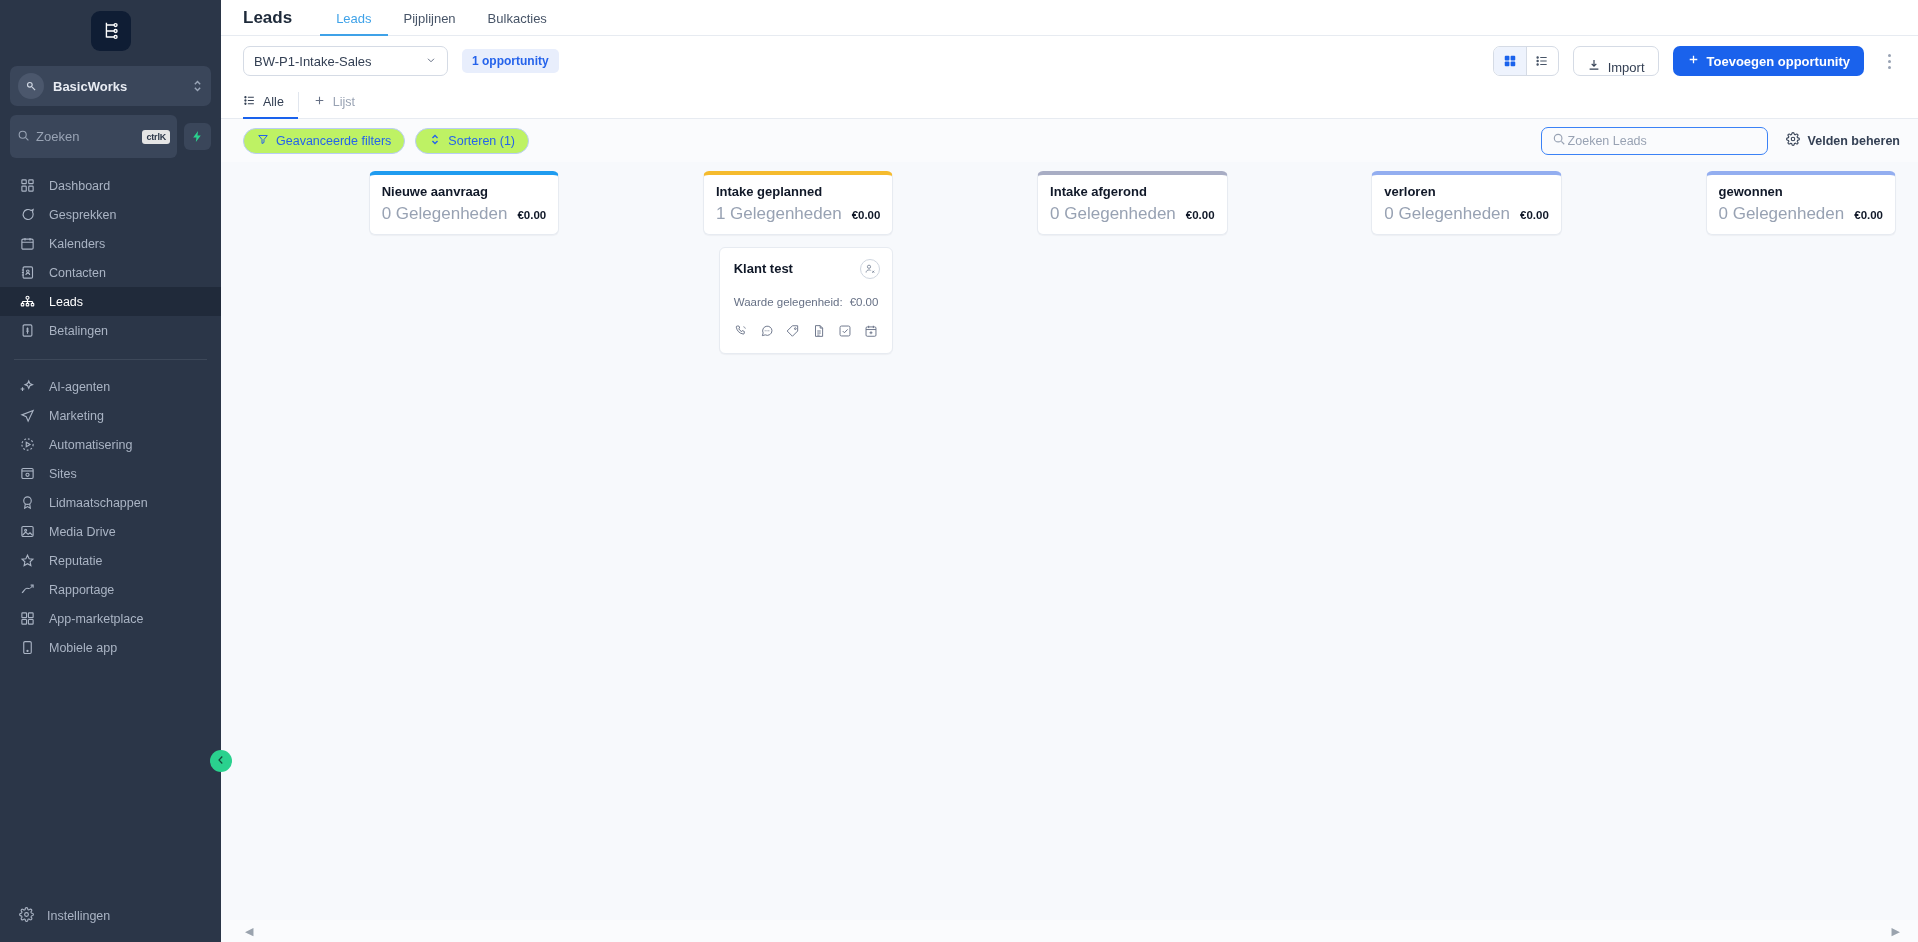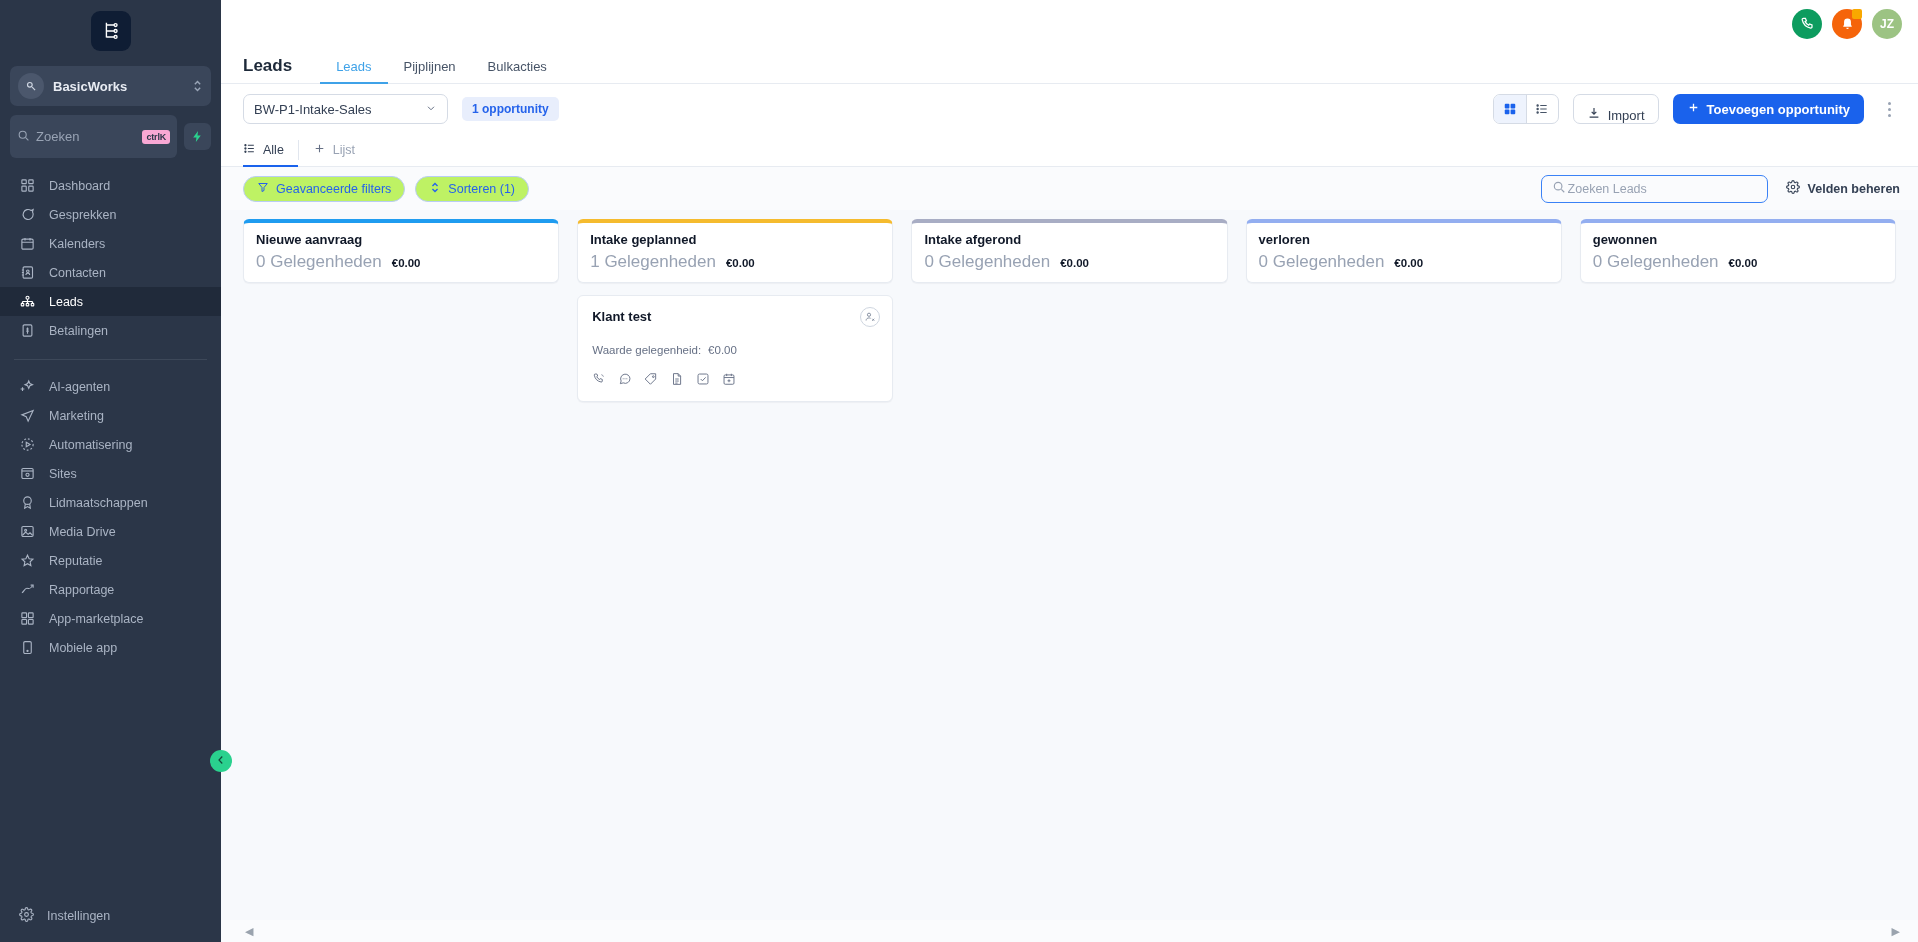--- a/index.html
+++ b/index.html
@@ -45,21 +45,21 @@
   .ws-name { color: #e8ecf3; font-size: 13px; font-weight: bold; flex: 1; }
   .ws-chev { color: #9aa6b8; display: flex; flex-direction: column; line-height: 6px; }
 
   .search-row { display: flex; gap: 7px; margin: 9px 10px 0 10px; align-items: center; }
   .search-box {
     flex: 1; height: 43px; background: #3a465a; border-radius: 6px;
     display: flex; align-items: center; padding: 0 7px; gap: 6px;
   }
   .search-box .ph { color: #98a3b4; font-size: 13px; flex: 1; }
   .kbd {
-    background: #f9a8d4; color: #2b3648; font-size: 9px; font-weight: bold;
+    background: #e5e5e5; color: #2b3648; font-size: 9px; font-weight: bold;
     border-radius: 3px; padding: 2px 4px; letter-spacing: -0.2px;
   }
   .bolt-btn {
     width: 27px; height: 27px; background: #3a465a; border-radius: 6px;
     display: flex; align-items: center; justify-content: center; cursor: pointer;
   }
 
   .nav { margin-top: 13px; display: flex; flex-direction: column; }
   .nav-item {
     height: 29px; display: flex; align-items: center; gap: 13px;
@@ -155,21 +155,21 @@
   }
   .leadsearch input::placeholder { color: #98a2b3; }
   .manage-fields { display: flex; align-items: center; gap: 8px; font-size: 12.5px; color: #344054; font-weight: bold; cursor: pointer; margin-left: 8px; }
 
   
   .board {
     flex: 1; background: #f7f9fc; padding: 9px 0 0 0;
     display: flex; gap: 0; overflow: hidden; position: relative;
   }
   .board-inner { display: flex; gap: 18px; padding: 0 22px; width: 100%; align-items: flex-start; }
-  .column { flex: 1 1 0; min-width: 0; display: flex; flex-direction: column; gap: 12px; }
+  .column { flex: 1 1 0; min-width: 0; display: flex; flex-direction: column; gap: 12px; align-items: flex-end; }
   .col-head {
     background: #fff; border: 1px solid #e7ebf1; border-radius: 6px;
     border-top: 4px solid #999; padding: 9px 12px 10px 12px;
     box-shadow: 0 1px 1px rgba(16,24,40,.04);
   }
   .col-title { font-size: 13px; font-weight: bold; color: #101828; margin-bottom: 5px; }
   .col-meta { display: flex; align-items: baseline; gap: 10px; }
   .col-count { font-size: 17px; color: #98a2b3; }
   .col-value { font-size: 11.5px; color: #101828; font-weight: bold; }
 
@@ -423,35 +423,20 @@
       <span>
         <svg width="12" height="12" viewBox="0 0 24 24" fill="none" stroke="#12493a" stroke-width="2.4">
           <path d="M14.5 5L8 12l6.5 7"></path>
         </svg>
       </span>
     </div>
   </aside>
 
   <main class="main">
 
-    <div class="topbar">
-      <div class="circ phone">
-        <svg width="16" height="16" viewBox="0 0 24 24" fill="none" stroke="#ffffff" stroke-width="1.9">
-          <path d="M6.6 3.5h3l1.5 3.7-1.9 1.2a12 12 0 0 0 5.4 5.4l1.2-1.9 3.7 1.5v3a1.8 1.8 0 0 1-2 1.8A16.2 16.2 0 0 1 4.8 5.5a1.8 1.8 0 0 1 1.8-2z"></path>
-        </svg>
-      </div>
-      <div class="circ bell">
-        <svg width="15" height="15" viewBox="0 0 24 24" fill="#ffffff" stroke="none">
-          <path d="M12 2.5a5.5 5.5 0 0 0-5.5 5.5v4L5 15.5h14L17.5 12V8A5.5 5.5 0 0 0 12 2.5zM10 17a2 2 0 0 0 4 0z"></path>
-        </svg>
-      </div>
-      <div class="circ avatar">
-        <span>JZ</span>
-      </div>
-    </div>
 
     <div class="header-tabs">
       <div class="page-title">Leads</div>
       <div class="htab active">Leads</div>
       <div class="htab">Pijplijnen</div>
       <div class="htab">Bulkacties</div>
     </div>
 
     <div class="toolbar">
       <div class="pipeline-select">

